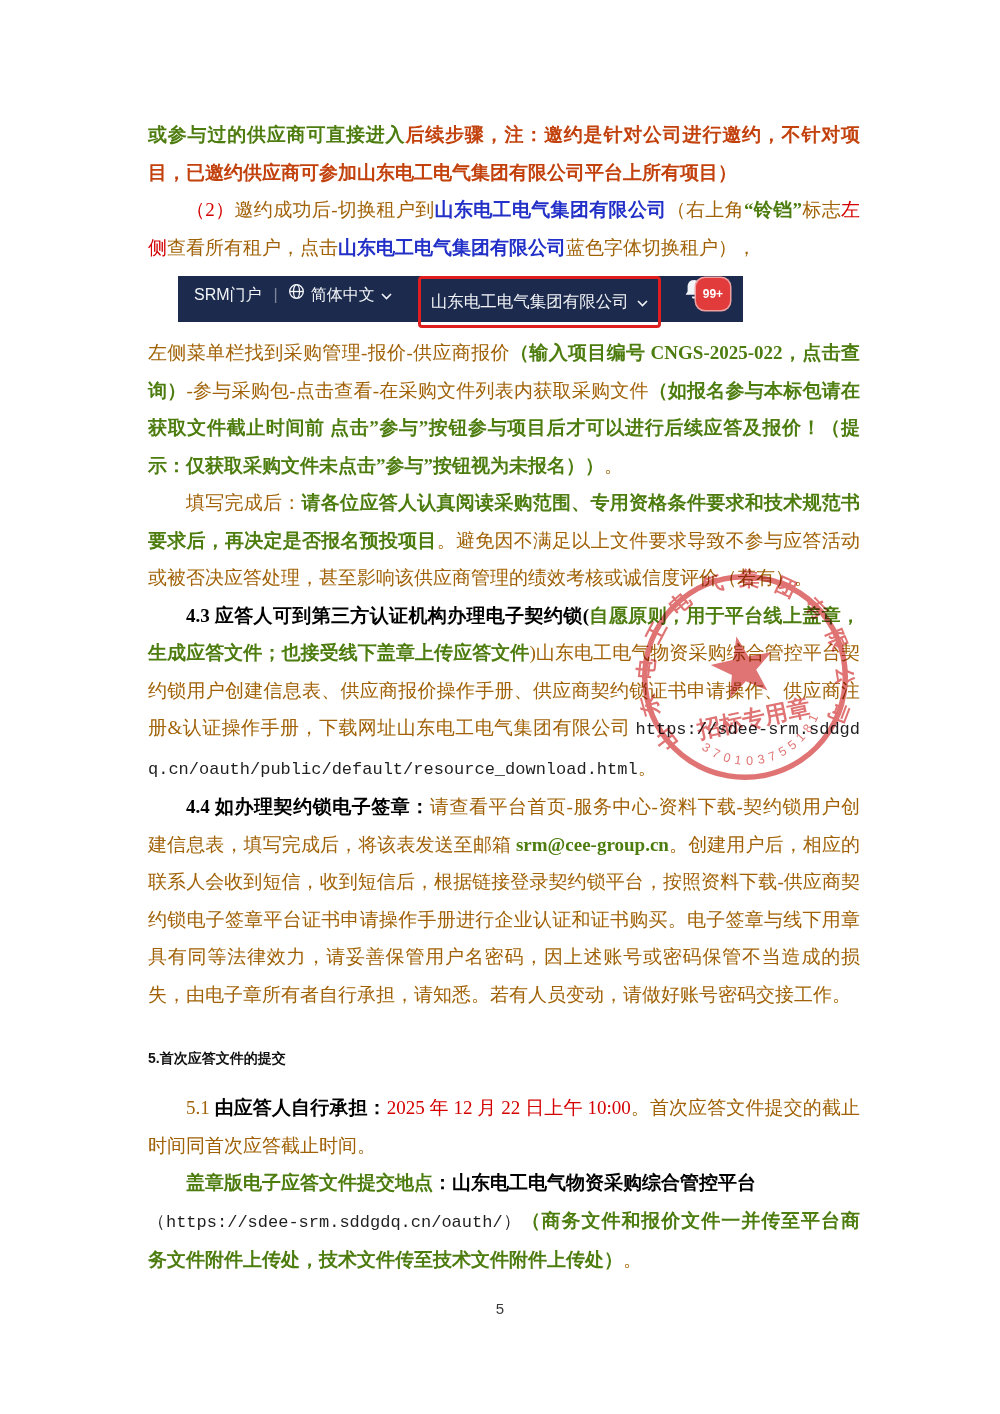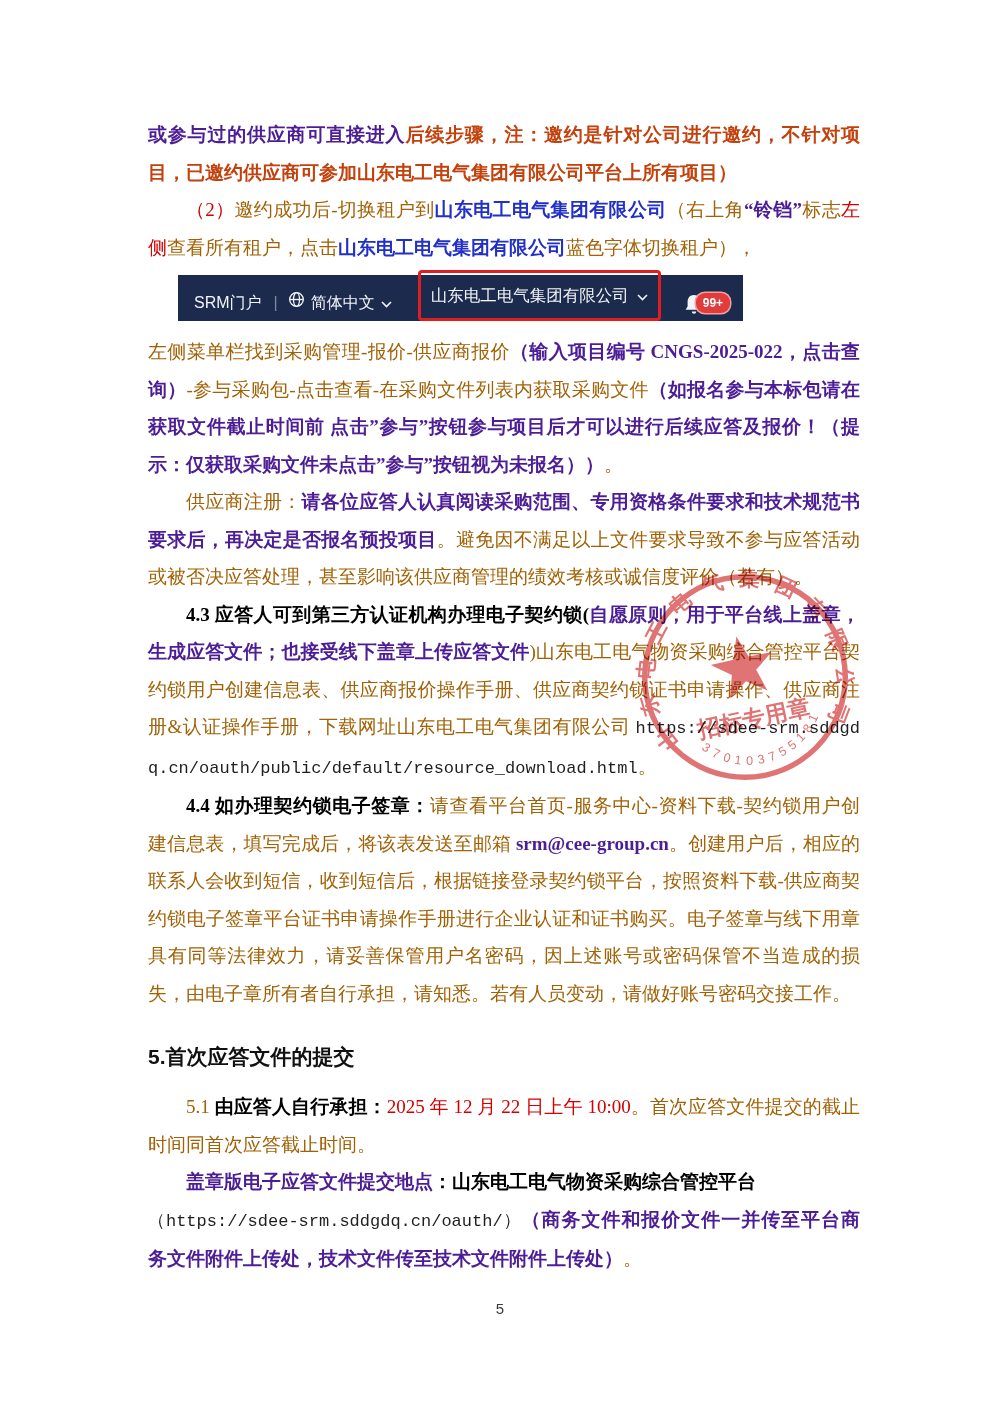--- a/index.html
+++ b/index.html
@@ -18,36 +18,36 @@
     line-height:37.5px;
     color:#1f1f1f;
     text-align:justify;
   }
   .para{margin:0;text-indent:2em;}
   .para.no-indent{text-indent:0;}
   
   .run-black{color:#a16207;}
   .run-black-bold{color:#000000;font-weight:bold;}
   .run-red{color:#d40000;}
-  .run-red-bold{color:#4c1d95;font-weight:bold;}
+  .run-red-bold{color:#4d7c0f;font-weight:bold;}
   .run-red-bold-underline{color:#d40000;font-weight:bold;text-decoration:underline;cursor:pointer;}
   .run-purple-bold{color:#c2410c;font-weight:bold;}
   .run-blue-bold{color:#2230c8;font-weight:bold;}
   .run-url{color:#1f1f1f;font-family:"Liberation Mono","DejaVu Sans Mono",monospace;font-size:17px;word-break:break-all;}
   
   .section-heading{
     margin:30px 0 16px 0;
     font-family:"Liberation Sans","DejaVu Sans",sans-serif;
-    font-size:21px;font-weight:bold;color:#111;
+    font-size:14px;font-weight:bold;color:#111;
     line-height:30px;text-indent:0;
   }
   
   .toolbar-wrap{margin:9px 0 12px 30px;}
   .toolbar{
-    display:inline-flex;align-items:flex-end;
+    display:inline-flex;align-items:flex-start;
     height:46px;min-width:468px;
     background:#1c2b4d;
     padding:0 16px 0 16px;
     font-family:"Liberation Sans","DejaVu Sans",sans-serif;
     color:#f2f4f8;font-size:16px;
     box-sizing:border-box;
   }
   .tb-item{display:flex;align-items:center;gap:6px;white-space:nowrap;}
   .tb-divider{opacity:.45;margin:0 10px 0 12px;font-weight:300;}
   .tenant-box{
@@ -55,21 +55,21 @@
     border:3px solid #df1f1f;border-radius:4px;
     padding:4px 10px;margin-left:26px;
     font-size:16.5px;
   }
   .bell-wrap{position:relative;margin-left:22px;width:44px;height:30px;}
   .bell-svg{position:absolute;left:0;top:3px;}
   .badge{
     position:absolute;left:13px;top:2px;
     background:#e23b3b;color:#ffffff;
     font-size:12px;font-weight:bold;line-height:16px;
-    padding:2px 7px;border-radius:9px;
+    padding:8px 7px;border-radius:9px;
     box-shadow:0 0 0 1.5px #f0a0a0;
   }
   
   .seal{
     position:absolute;left:636px;top:568px;
     width:218px;height:218px;
     transform:rotate(-12deg);
     opacity:.82;
     mix-blend-mode:multiply;
     pointer-events:none;
@@ -124,21 +124,21 @@
             <svg width="22" height="24" viewBox="0 0 22 24">
                 <path d="M11 1 C6.6 1 4.6 4.4 4.6 7.8 L4.6 12.5 L2.6 15.7 L19.4 15.7 L17.4 12.5 L17.4 7.8 C17.4 4.4 15.4 1 11 1 Z M8.8 17.5 a2.2 2.2 0 0 0 4.4 0 Z" fill="#f2f4f8"></path>
               </svg>
           </span>
           <span class="badge">99+</span>
         </span>
       </div>
     </div>
 
     <p class="para no-indent"><span class="run-black">左侧菜单栏找到采购管理-报价-供应商报价</span><span class="run-red-bold">（输入项目编号 CNGS-2025-022，点击查询）</span><span class="run-black">-参与采购包-点击查看-在采购文件列表内获取采购文件</span><span class="run-red-bold">（如报名参与本标包请在 获取文件截止时间前 点击”参与”按钮参与项目后才可以进行后续应答及报价！（提示：仅获取采购文件未点击”参与”按钮视为未报名））</span><span class="run-black">。</span></p>
-    <p class="para"><span class="run-black">供应商注册：</span><span class="run-red-bold">请各位应答人认真阅读采购范围、专用资格条件要求和技术规范书要求后，再决定是否报名预投项目</span><span class="run-black">。避免因不满足以上文件要求导致不参与应答活动或被否决应答处理，甚至影响该供应商管理的绩效考核或诚信度评价（若有）。</span></p>
+    <p class="para"><span class="run-black">填写完成后：</span><span class="run-red-bold">请各位应答人认真阅读采购范围、专用资格条件要求和技术规范书要求后，再决定是否报名预投项目</span><span class="run-black">。避免因不满足以上文件要求导致不参与应答活动或被否决应答处理，甚至影响该供应商管理的绩效考核或诚信度评价（若有）。</span></p>
     <p class="para"><span class="run-black-bold">4.3 应答人可到第三方认证机构办理电子契约锁(</span><span class="run-red-bold">自愿原则，用于平台线上盖章，生成应答文件；也接受线下盖章上传应答文件</span><span class="run-black">)山东电工电气物资采购综合管控平台契约锁用户创建信息表、供应商报价操作手册、供应商契约锁证书申请操作、供应商注册&amp;认证操作手册，下载网址山东电工电气集团有限公司 </span><span class="run-url">https://sdee-srm.sddgdq.cn/oauth/public/default/resource_download.html</span><span class="run-black">。</span></p>
     <p class="para"><span class="run-black-bold">4.4 如办理契约锁电子签章：</span><span class="run-black">请查看平台首页-服务中心-资料下载-契约锁用户创建信息表，填写完成后，将该表发送至邮箱 </span><span class="run-red-bold">srm@cee-group.cn</span><span class="run-black">。创建用户后，相应的联系人会收到短信，收到短信后，根据链接登录契约锁平台，按照资料下载-供应商契约锁电子签章平台证书申请操作手册进行企业认证和证书购买。电子签章与线下用章具有同等法律效力，请妥善保管用户名密码，因上述账号或密码保管不当造成的损失，由电子章所有者自行承担，请知悉。若有人员变动，请做好账号密码交接工作。</span></p>
 
     <h2 class="section-heading">5.首次应答文件的提交</h2>
 
     <p class="para"><span class="run-black">5.1 </span><span class="run-black-bold">由应答人自行承担：</span><span class="run-red">2025 年 12 月 22 日上午 10:00</span><span class="run-black">。首次应答文件提交的截止时间同首次应答截止时间。</span></p>
     <p class="para"><span class="run-red-bold">盖章版电子应答文件提交地点</span><span class="run-black-bold">：</span><span class="run-black-bold">山东电工电气物资采购综合管控平台</span></p>
     <p class="para no-indent"><span class="run-url">（https://sdee-srm.sddgdq.cn/oauth/）</span><span class="run-red-bold">（商务文件和报价文件一并传至平台商务文件附件上传处，技术文件传至技术文件附件上传处）</span><span class="run-black">。</span></p>
   </div>
 

